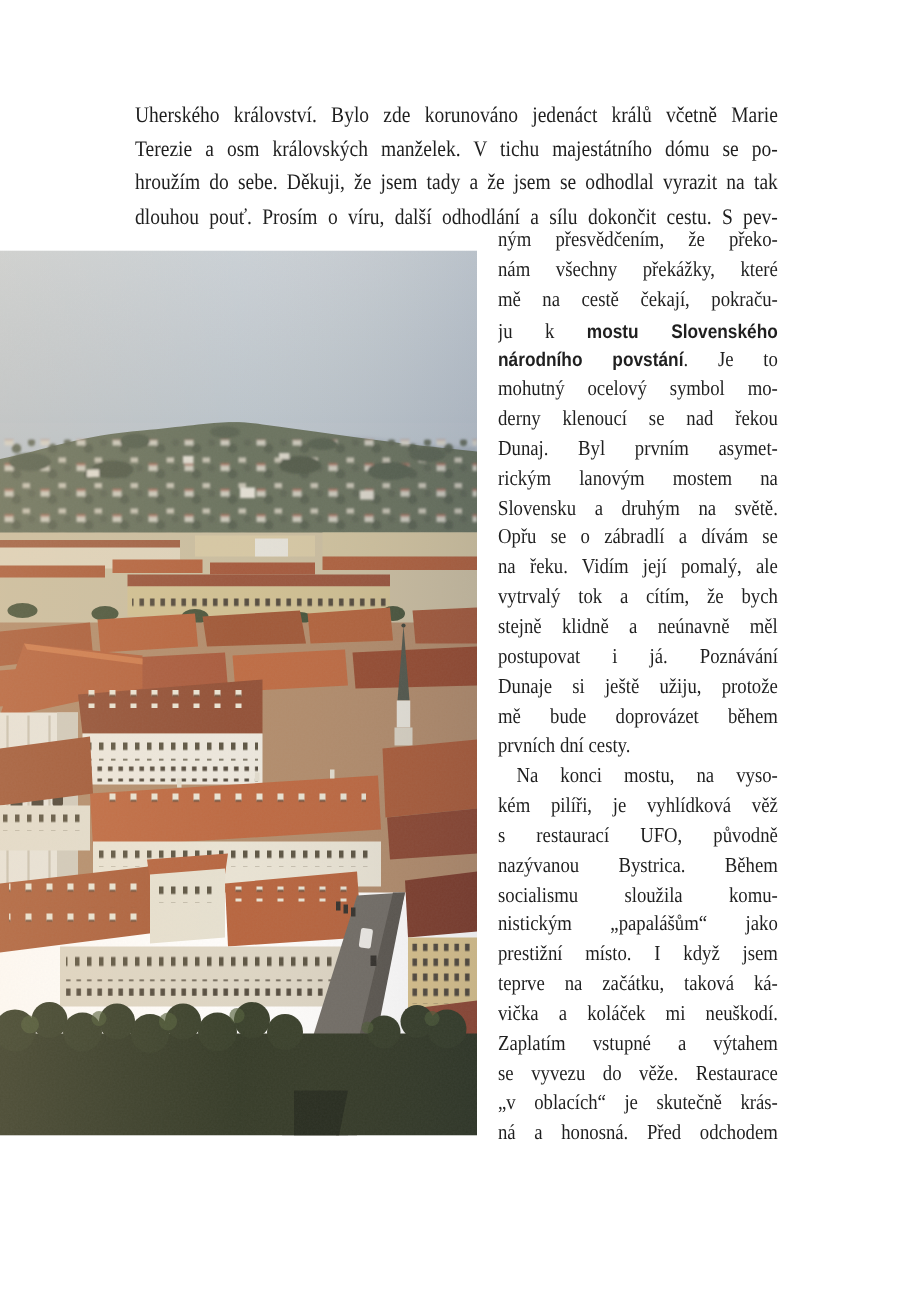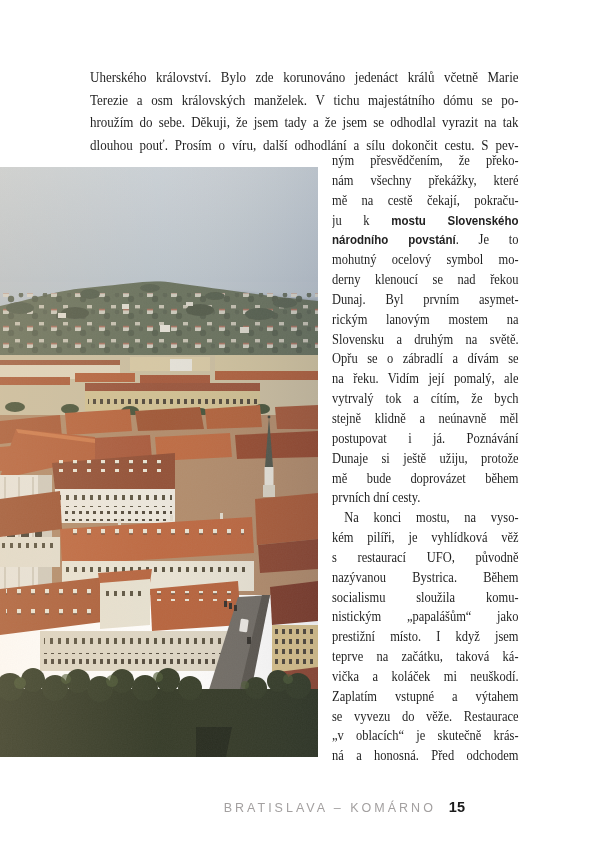--- a/index.html
+++ b/index.html
@@ -285,18 +285,14 @@
       <div class="tline"><span>nistickým „papalášům“ jako</span></div>
       <div class="tline"><span>prestižní místo. I když jsem</span></div>
       <div class="tline"><span>teprve na začátku, taková ká-</span></div>
       <div class="tline"><span>vička a koláček mi neuškodí.</span></div>
       <div class="tline"><span>Zaplatím vstupné a výtahem</span></div>
       <div class="tline"><span>se vyvezu do věže. Restaurace</span></div>
       <div class="tline"><span>„v oblacích“ je skutečně krás-</span></div>
       <div class="tline"><span>ná a honosná. Před odchodem</span></div>
     </div>
 
-  <div class="footer">
-    <span class="chapter-title">BRATISLAVA – KOMÁRNO</span>
-    <span class="page-number">15</span>
-  </div>
 
 </div>
 
 </body></html>

